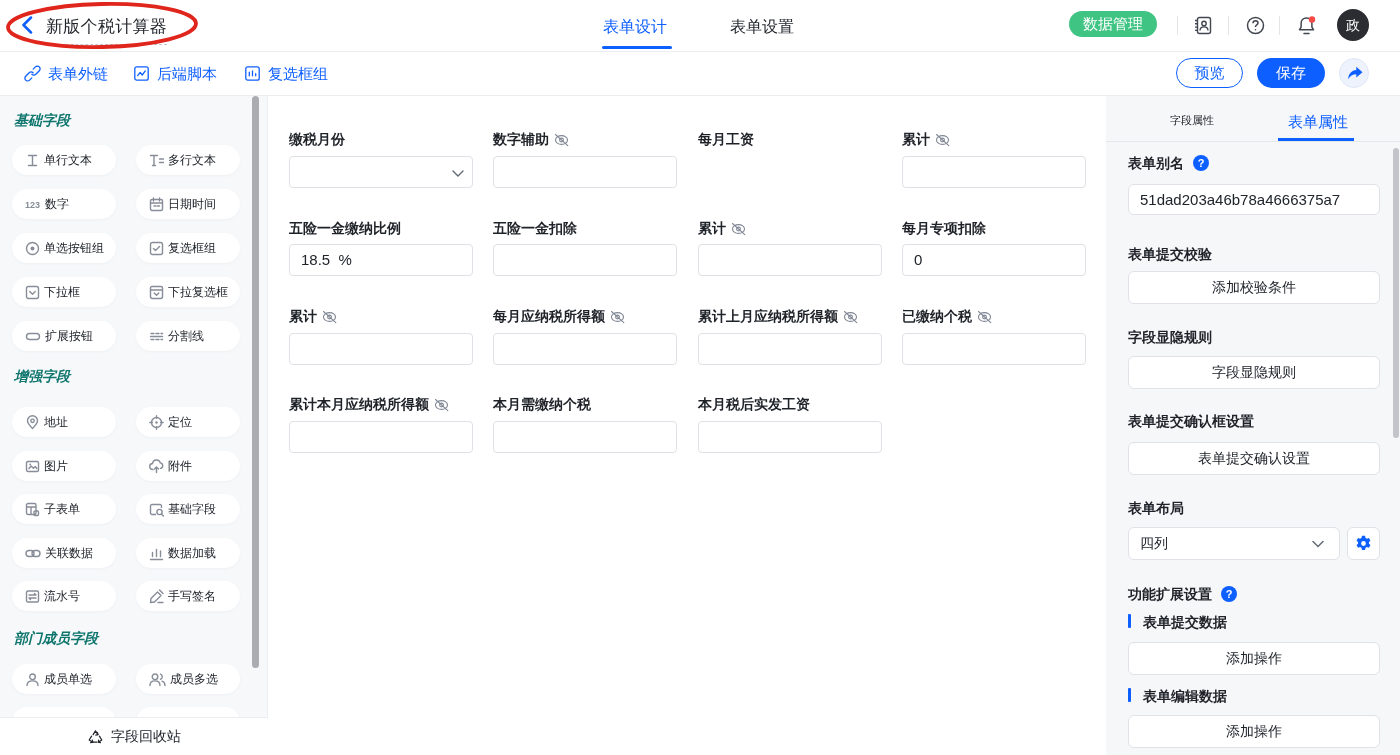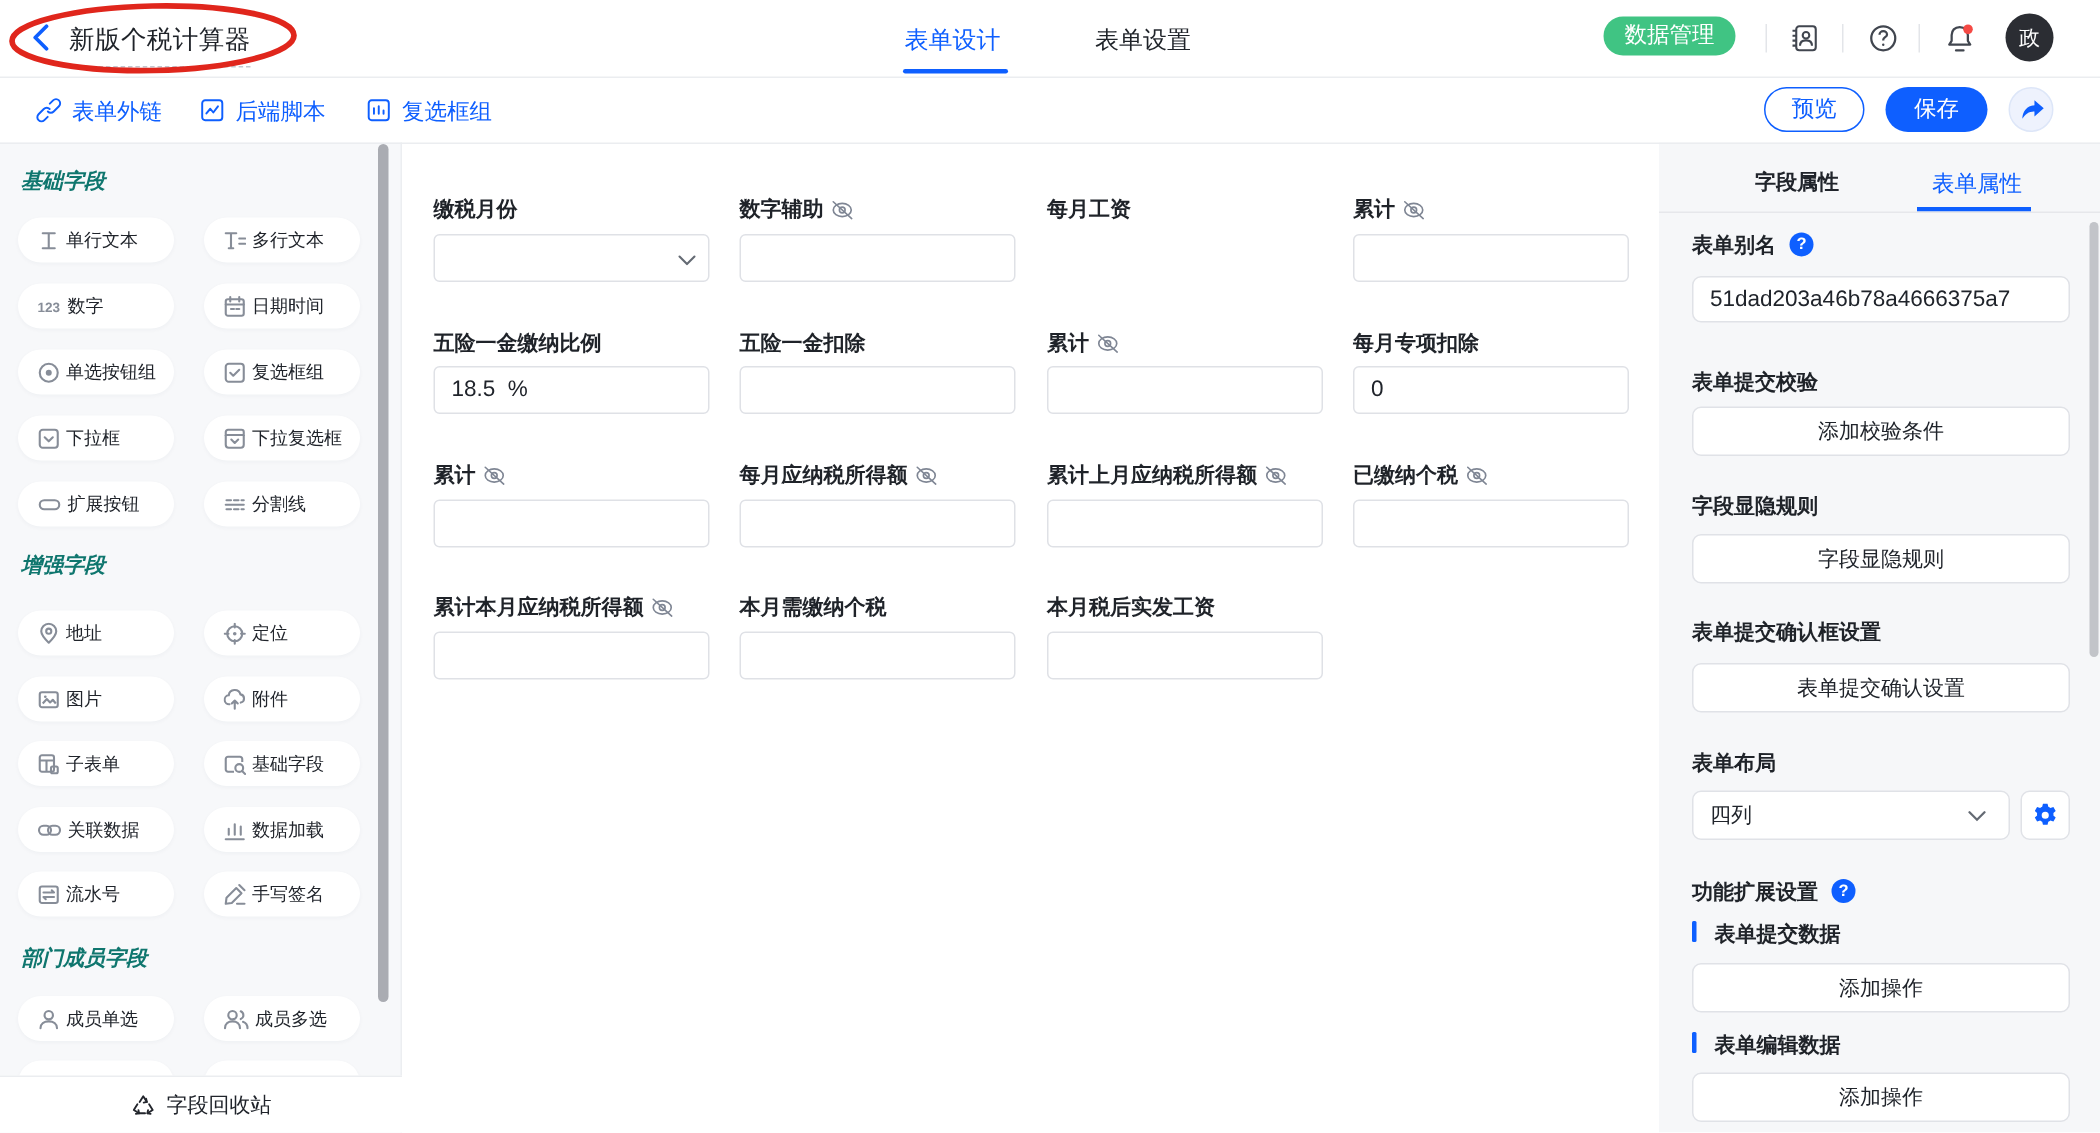--- a/index.html
+++ b/index.html
@@ -33,21 +33,21 @@
 #side-scroll { position:absolute; left:252px; top:96px; width:7px; height:572px; background:#aaacb2; border-radius:4px; }
 #recycle { position:absolute; left:0; top:717px; width:268px; height:38px; background:#fff; border-top:1px solid #ebedf0; display:flex; align-items:center; justify-content:center; gap:7px; font-size:14px; color:#20242b; z-index:3; }
 
 
 #canvas { position:absolute; left:269px; top:95px; width:837px; height:660px; background:#fff; }
 .flabel { position:absolute; font-size:14px; font-weight:700; color:#1f2329; display:flex; align-items:center; gap:5px; }
 .finput { position:absolute; width:184px; height:32px; background:#fff; border:1px solid #dfe1e6; border-radius:4px; font-size:15px; color:#20242b; line-height:30px; padding-left:11px; }
 
 
 #panel { position:absolute; left:1106px; top:95px; width:294px; height:660px; background:#f6f7f9; }
-#ptab1 { position:absolute; left:1170px; top:113px; font-size:14px; color:#20242b;font-weight:bold; }
+#ptab1 { position:absolute; left:1170px; top:113px; font-size:11px; color:#20242b; }
 #ptab2 { position:absolute; left:1288px; top:113px; font-size:15px; color:#0e5fff; }
 #ptabline { position:absolute; left:1278px; top:138px; width:76px; height:3px; background:#0e5fff; }
 #pdiv { position:absolute; left:1106px; top:141px; width:294px; height:1px; background:#e6e7eb; }
 .plabel { position:absolute; left:1128px; font-size:14px; font-weight:700; color:#1f2329; display:flex; gap:6px; }
 .pbtn { position:absolute; left:1128px; width:252px; height:33px; background:#fff; border:1px solid #e0e2e7; border-radius:6px; font-size:14px; color:#20242b; text-align:center; line-height:30px; }
 .pinput { position:absolute; left:1128px; width:252px; height:31px; background:#fff; border:1px solid #e0e2e7; border-radius:6px; font-size:15px; color:#20242b; line-height:29px; padding-left:11px; }
 #panel-scroll { position:absolute; left:1393px; top:148px; width:6px; height:290px; background:#c2c4c9; border-radius:3px; }
 .bluebar { display:inline-block; width:3px; height:14px; background:#0e5fff; margin-right:6px; border-radius:1px; }
 .qmark { margin-left:3px; display:inline-flex; width:16px; height:16px; background:#0e5fff; color:#fff; border-radius:50%; font-size:11px; font-weight:700; align-items:center; justify-content:center; }
 </style>

